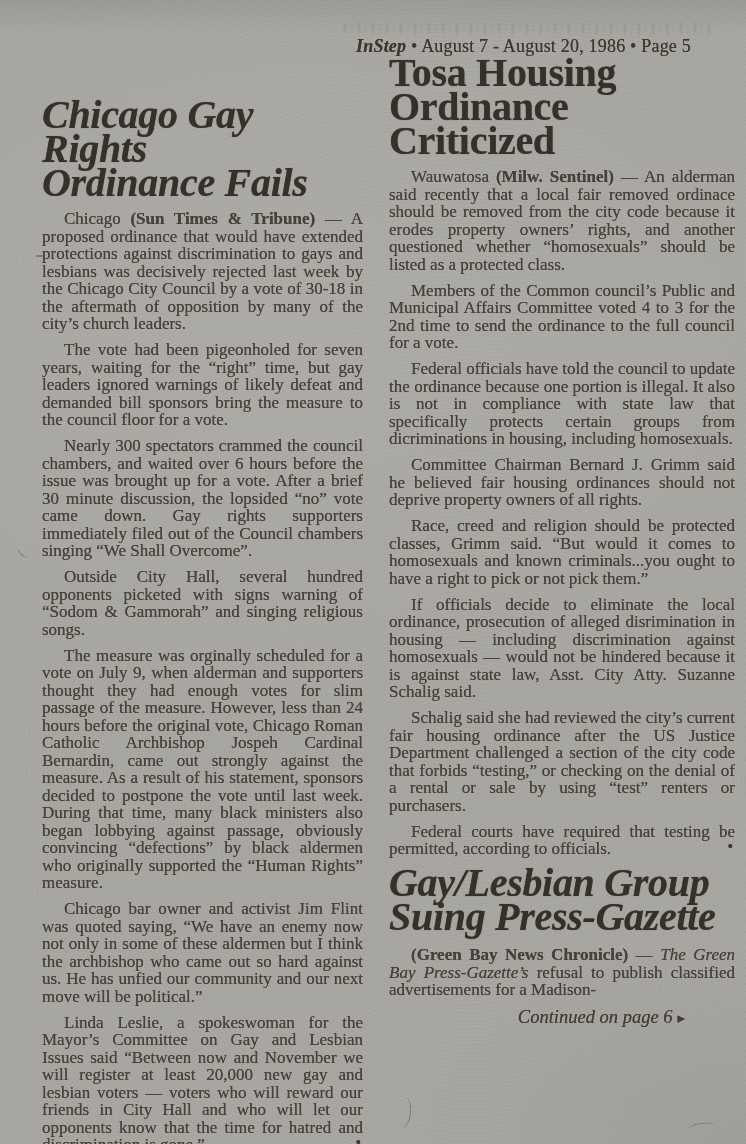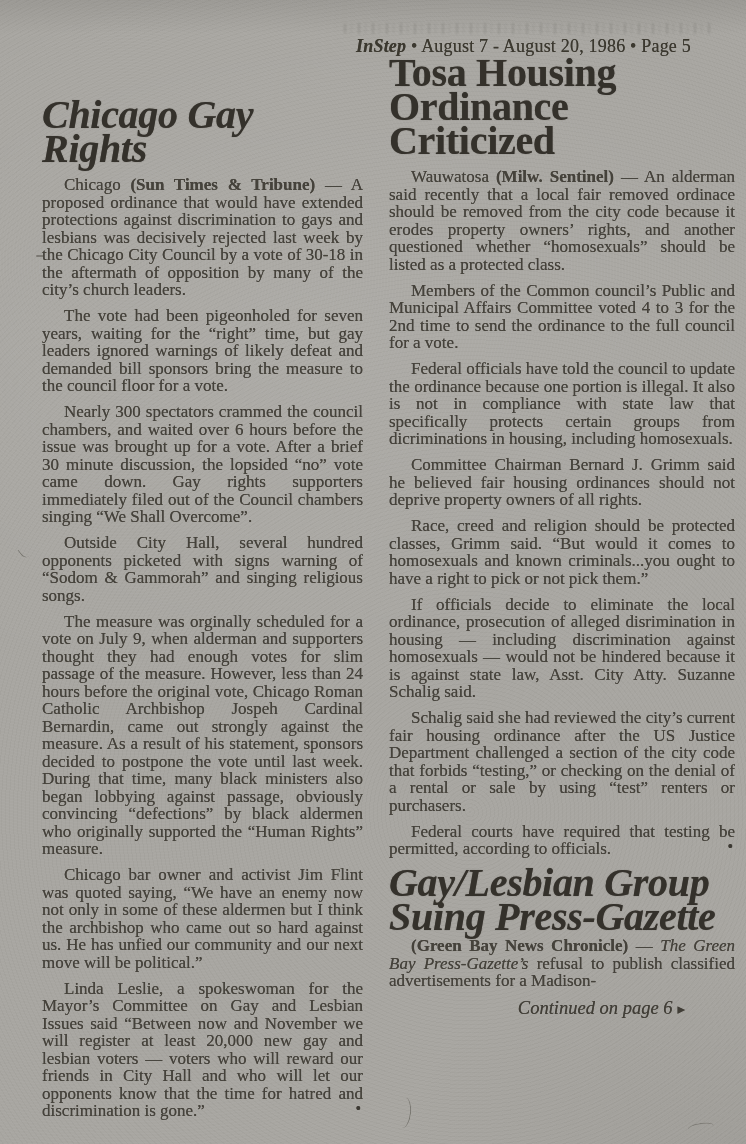--- a/index.html
+++ b/index.html
@@ -31,21 +31,21 @@
             letter-spacing:-0.3px;text-shadow:0 0 0.8px rgba(52,49,43,0.7);}
   .hl-italic{font-style:italic;}
   .hl-line{display:block;}
   .body p.para{margin:0 0 8.5px 0;font-size:17px;line-height:17.5px;text-align:justify;
                text-indent:22px;hyphens:auto;-webkit-hyphens:auto;
                text-shadow:0 0 0.55px rgba(69,66,59,0.85);}
   .city{}
   .src{font-weight:bold;}
   .rel{position:relative;}
   .endbullet{position:absolute;right:2px;bottom:2px;font-size:16px;text-indent:0;color:#3c3933;}
-  .headline2{margin-top:4px;margin-bottom:3px;}
+  .headline2{margin-top:4px;margin-bottom:12px;}
   .lead-ital{font-style:italic;}
   .continued{text-align:right;padding-right:50px;font-style:italic;font-size:18.5px;margin-top:2px;
              color:#403d36;text-shadow:0 0 0.6px rgba(64,61,54,0.8);}
   .cont-arrow{font-style:normal;margin-left:5px;font-size:15px;}
   
   .mark{position:absolute;pointer-events:none;}
   .mark-check{left:20px;top:546px;width:9px;height:12px;border-left:1.6px solid rgba(70,67,60,0.5);
               transform:rotate(-38deg);border-radius:0 0 0 60%;}
   .mark-dash{left:36px;top:255px;width:8px;height:2px;background:rgba(70,67,60,0.45);border-radius:1px;}
   .mark-paren{left:401px;top:1098px;width:9px;height:30px;
@@ -62,20 +62,21 @@
   <div class="smudge"></div>
 
   <div class="header">
     <span class="masthead">InStep</span>
     <span class="issue">• August 7 - August 20, 1986 • Page 5</span>
   </div>
 
   <section class="col col-left">
     <h1 class="headline hl-italic">
       <span class="hl-line">Chicago Gay Rights</span>
+      <span class="hl-line">Ordinance Fails</span>
     </h1>
     <div class="body">
       <p class="para">
         <span class="city">Chicago</span>
         <span class="src">(Sun Times &amp; Tribune)</span>
         <span>— A proposed ordinance that would have extended protections against discrimination to gays and lesbians was decisively rejected last week by the Chicago City Council by a vote of 30-18 in the aftermath of opposition by many of the city’s church leaders.</span>
       </p>
       <p class="para">The vote had been pigeonholed for seven years, waiting for the “right” time, but gay leaders ignored warnings of likely defeat and demanded bill sponsors bring the measure to the council floor for a vote.</p>
       <p class="para">Nearly 300 spectators crammed the council chambers, and waited over 6 hours before the issue was brought up for a vote. After a brief 30 minute discussion, the lopsided “no” vote came down. Gay rights supporters immediately filed out of the Council chambers singing “We Shall Overcome”.</p>
       <p class="para">Outside City Hall, several hundred opponents picketed with signs warning of “Sodom &amp; Gammorah” and singing religious songs.</p>

